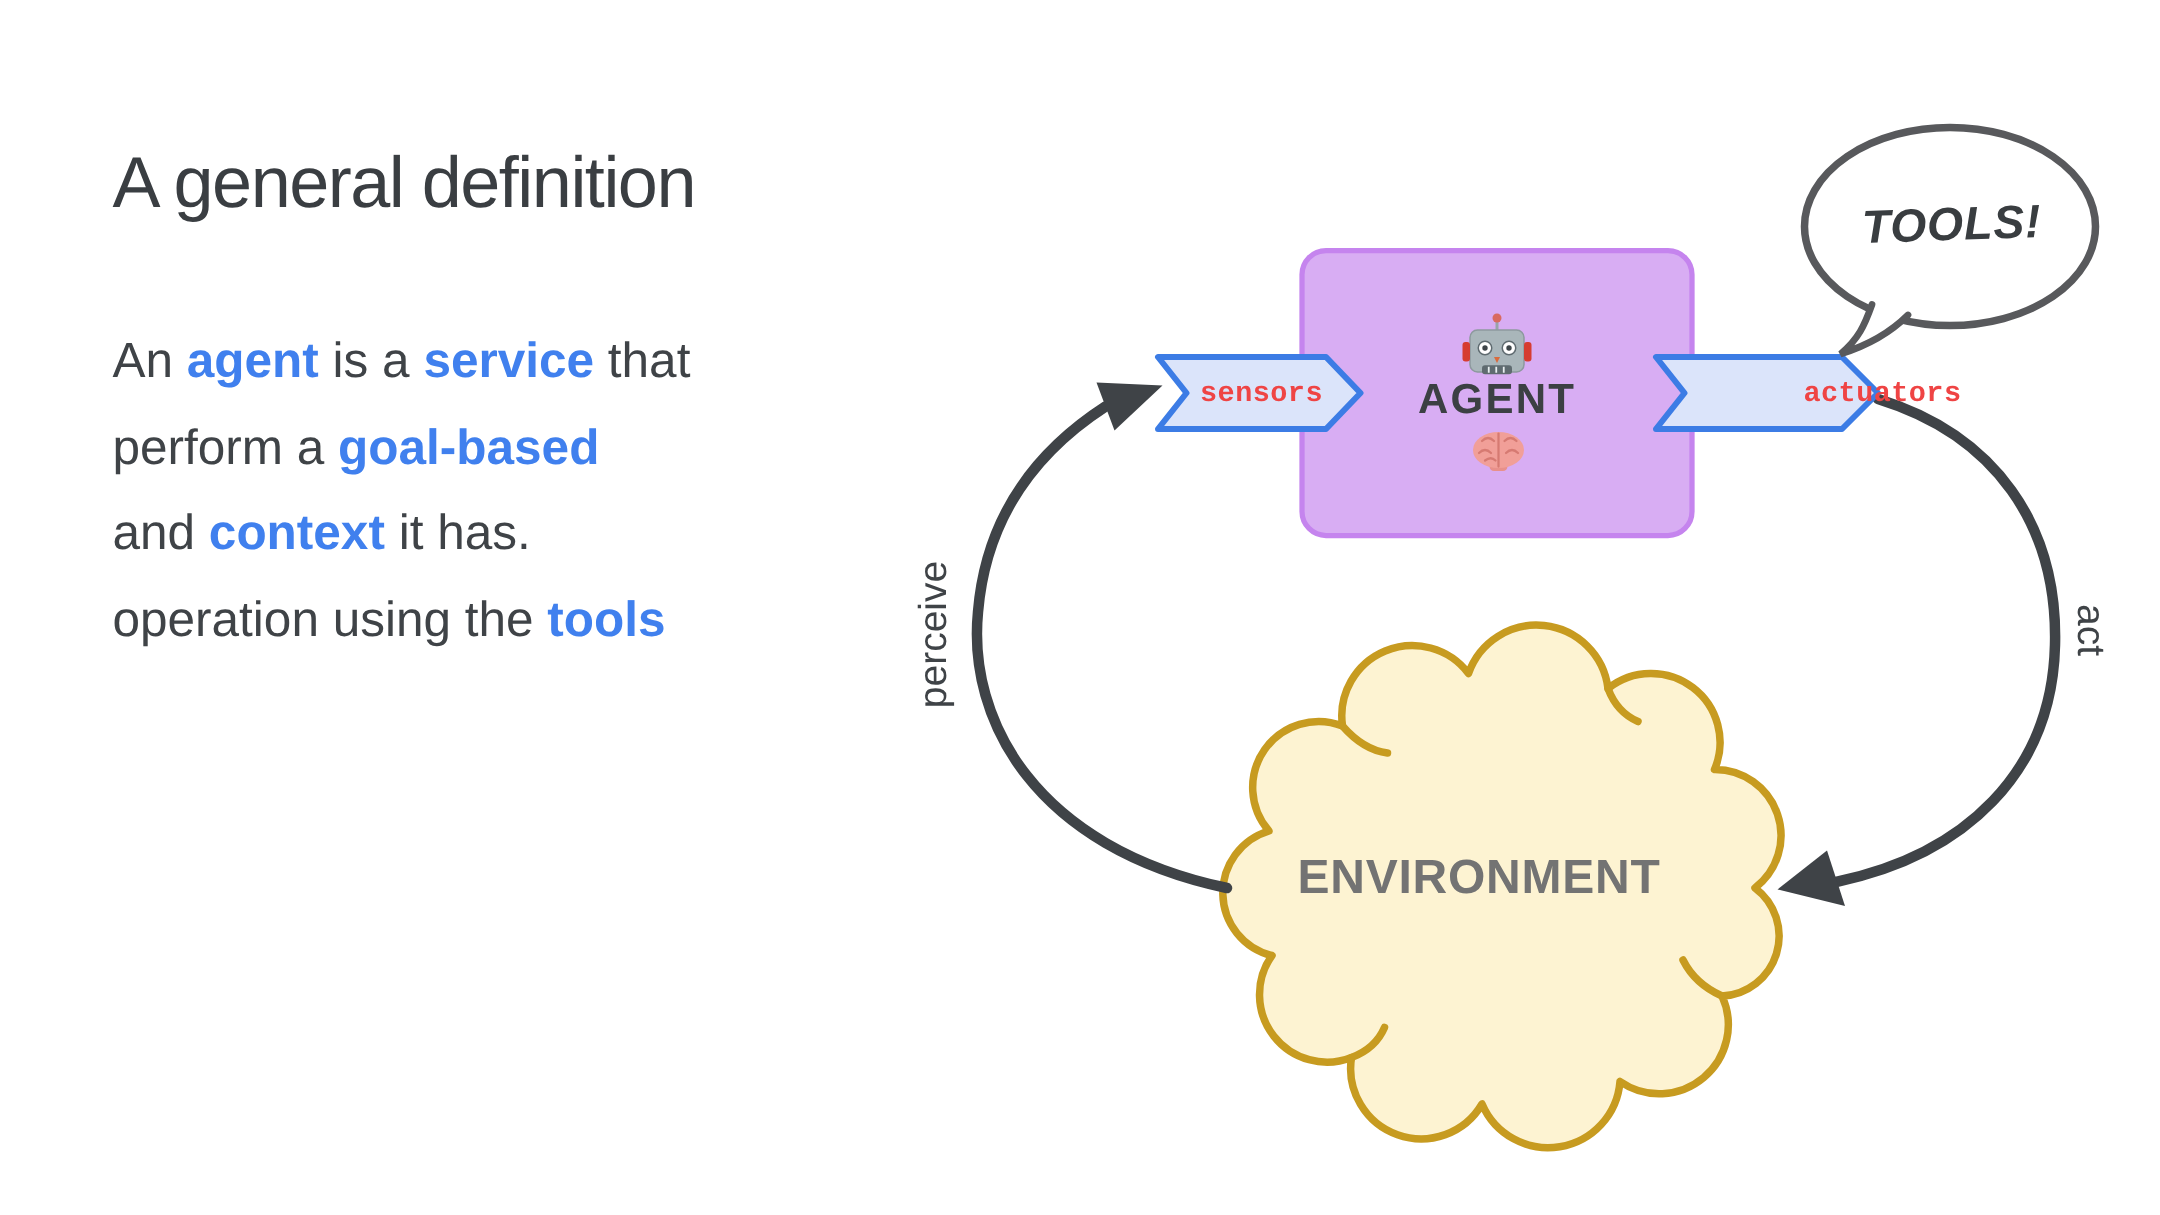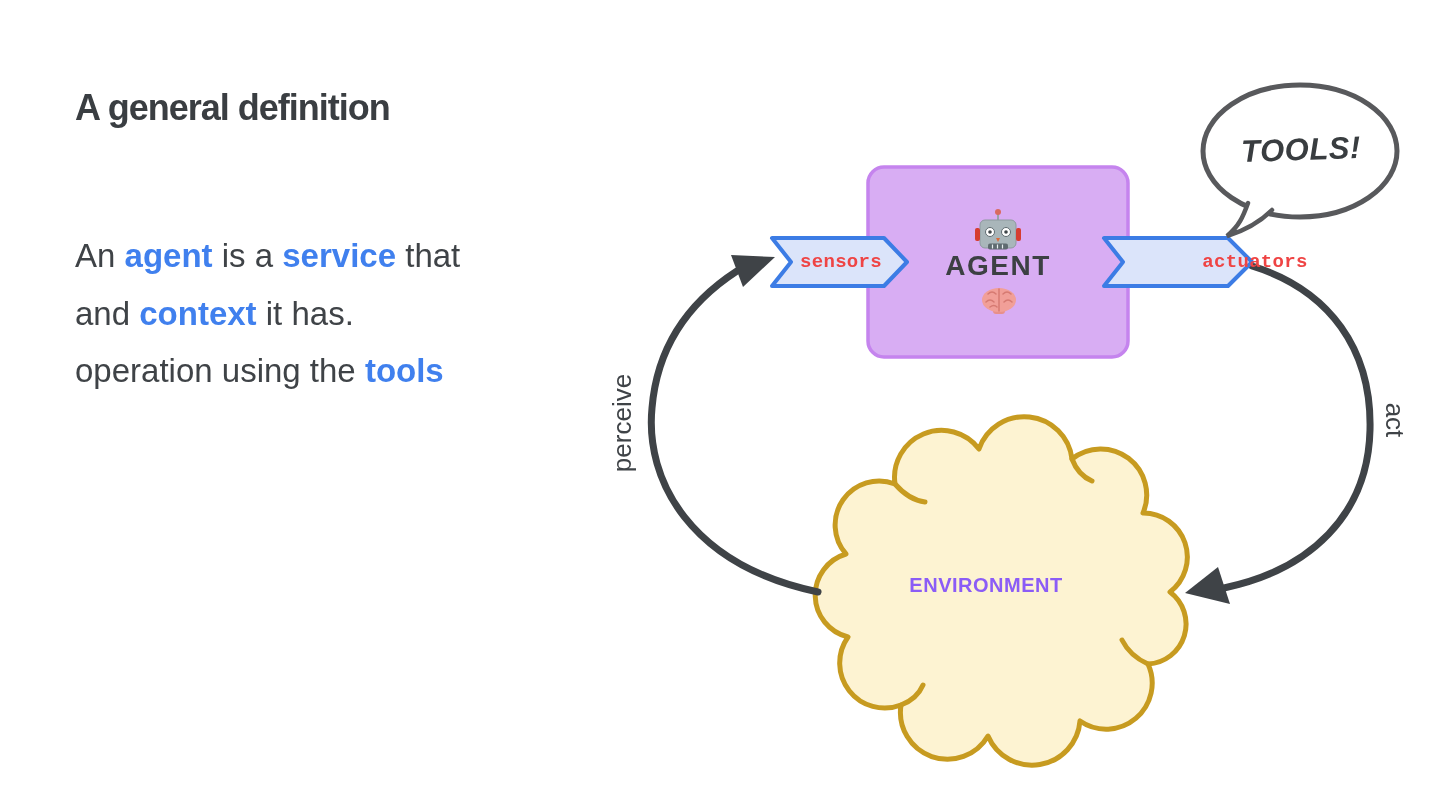--- a/index.html
+++ b/index.html
@@ -3,55 +3,56 @@
 <meta charset="utf-8">
 <style>
   html,body{margin:0;padding:0;background:#ffffff;}
   .slide{
     position:relative;width:1440px;height:810px;overflow:hidden;
     background:#ffffff;font-family:"Liberation Sans",sans-serif;
   }
   .abs{position:absolute;}
   .slide-title{
     left:75px;top:63px;
-    font-size:36px;font-weight:700;color:#3a3e42;letter-spacing:-1px;
+    font-size:48px;font-weight:400;color:#3a3e42;letter-spacing:-1px;
     white-space:nowrap;
   }
   .definition{
-    left:75px;top:227px;width:540px;
+    left:75px;top:211px;width:540px;
     font-size:33px;line-height:57.5px;color:#3f4347;
   }
   .definition div{white-space:nowrap;}
   .definition .hl{color:#4080ee;font-weight:700;}
   .diagram-svg{left:0;top:0;}
   .dlabel{
     transform:translate(-50%,-50%);
     white-space:nowrap;color:#3f4347;
   }
   .agent-label{left:998px;top:266px;font-size:28px;font-weight:700;color:#3c4043;letter-spacing:1.5px;}
   .banner-label{font-size:19px;font-weight:700;color:#ef4444;letter-spacing:0.3px;font-family:Liberation Mono, monospace;}
   .sensors-label{left:841px;top:262px;}
   .actuators-label{left:1219px;top:262px;margin-left:36px;}
-  .environment-label{left:986px;top:585px;font-size:20px;font-weight:700;color:#8b5cf6;letter-spacing:0.5px;}
+  .environment-label{left:986px;top:585px;font-size:32px;font-weight:700;color:#737373;letter-spacing:0.5px;}
   .tools-label{
     left:1301px;top:150px;font-size:31px;font-weight:700;font-style:italic;
     color:#393d40;letter-spacing:0.5px;
     transform:translate(-50%,-50%) rotate(-2deg);
   }
   .perceive-label{left:622px;top:423px;font-size:26px;transform:translate(-50%,-50%) rotate(-90deg);}
   .act-label{left:1394px;top:420px;font-size:26px;transform:translate(-50%,-50%) rotate(90deg);}
 </style>
 </head>
 <body>
 
 <div class="slide">
 
   <h1 class="abs slide-title">A general definition</h1>
   <div class="abs definition">
       <div><span>An </span><span class="hl">agent</span><span> is a </span><span class="hl">service</span><span> that</span></div>
+      <div><span>perform a </span><span class="hl">goal-based</span></div>
       <div><span>and </span><span class="hl">context</span><span> it has.</span></div>
       <div><span>operation using the </span><span class="hl">tools</span></div>
     </div>
 
   <svg class="abs diagram-svg" width="1440" height="810" viewBox="0 0 1440 810">
 
     <g>
       <path d="M 1170 592
                A 40 40 0 0 1 1148 664
                A 46 46 0 0 1 1080 721

